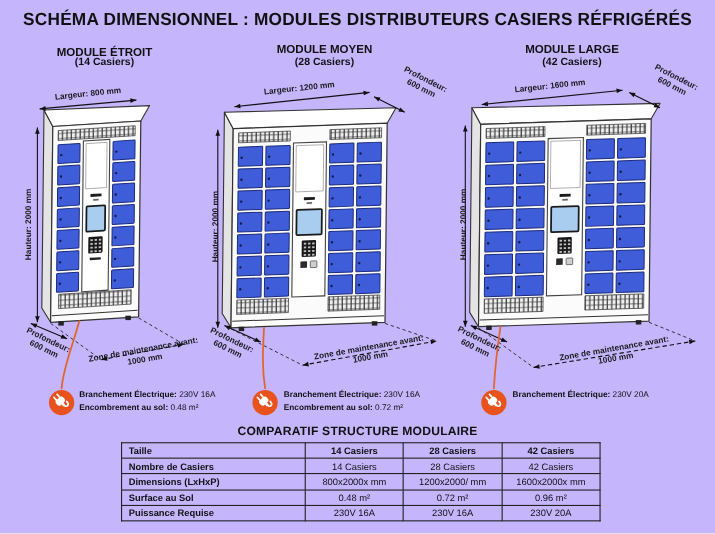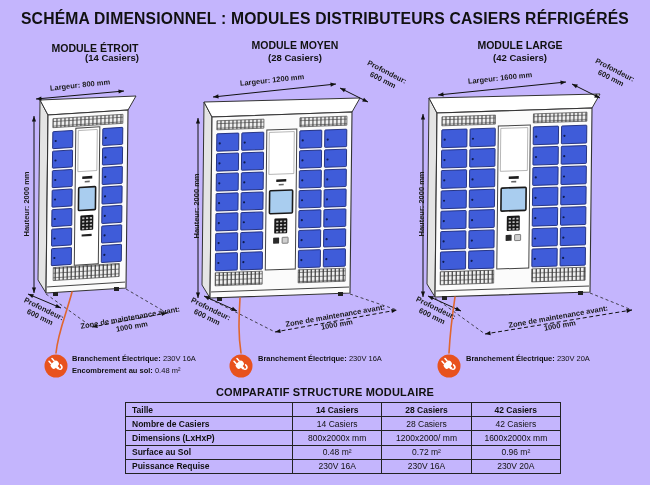--- a/index.html
+++ b/index.html
@@ -9,21 +9,21 @@
 ardan    font-size:13.5px;font-weight:bold;letter-spacing:.2px;}
   .page-title{transform:scaleX(.98);}
   .lbl{position:absolute;white-space:nowrap;}
   .mod-name{font-size:10.5px;font-weight:bold;text-align:center;}
   .mod-cap{font-size:9.5px;font-weight:bold;text-align:center;}
   .dim{font-size:7.5px;font-weight:bold;color:#1a1a1a;line-height:9px;text-align:center;}
   .plug-text{position:absolute;font-size:7.5px;line-height:11.5px;color:#111;}
   .plug-text .b{font-weight:bold;}
   #diagram{position:absolute;left:0;top:0;width:650px;height:485px;pointer-events:none;}
   .tbl-title{position:absolute;left:0;right:0;top:386px;text-align:center;font-size:11px;font-weight:bold;letter-spacing:.2px;}
-  #cmp{position:absolute;left:110px;top:402px;width:436px;border-collapse:collapse;table-layout:fixed;margin-left:15px;}
+  #cmp{position:absolute;left:110px;top:402px;width:436px;border-collapse:collapse;table-layout:fixed;}
   #cmp td{border:1px solid #222;font-size:8.5px;height:13.2px;text-align:center;padding:0;color:#111;}
   #cmp tr td:first-child{text-align:left;padding-left:6px;font-weight:bold;width:160px;}
   #cmp tr.hdr td{font-weight:bold;}
 </style>
 </head>
 <body>
 
 <div id="stage">
 
   <div class="page-title">SCHÉMA DIMENSIONNEL : MODULES DISTRIBUTEURS CASIERS RÉFRIGÉRÉS</div>
@@ -364,21 +364,21 @@
             <rect x="-2.8" y="-9" width="1.6" height="4.6" rx="0.8" fill="#fff"></rect>
             <rect x="1.2" y="-9" width="1.6" height="4.6" rx="0.8" fill="#fff"></rect>
             <rect x="-4.3" y="-4.8" width="8.6" height="6" rx="2.4" fill="#fff"></rect>
             <rect x="-1.2" y="0.8" width="2.4" height="2.8" fill="#fff"></rect>
             <path d="M0,3.4 C0.2,6.8 4.6,6.4 4.2,2.2" fill="none" stroke="#fff" stroke-width="1.5" stroke-linecap="round"></path>
           </g>
         </g>
       </svg></div>
 
   <div class="lbl mod-name" style="left:95px;top:48px;transform:translate(-50%,-50%);">MODULE ÉTROIT</div>
-  <div class="lbl mod-cap" style="left:95px;top:57px;transform:translate(-50%,-50%);margin-left:17px;">(14 Casiers)</div>
+  <div class="lbl mod-cap" style="left:95px;top:57px;transform:translate(-50%,-50%);">(14 Casiers)</div>
   <div class="lbl dim" style="left:80px;top:85px;transform:translate(-50%,-50%) rotate(-6deg);">Largeur: 800 mm</div>
   <div class="lbl dim" style="left:26px;top:204px;transform:translate(-50%,-50%) rotate(-90deg);">Hauteur: 2000 mm</div>
   <div class="lbl dim" style="left:42px;top:313px;transform:translate(-50%,-50%) rotate(26deg);">
     <div>Profondeur:</div>
       <div>600 mm</div>
   </div>
   <div class="lbl dim" style="left:131px;top:322px;transform:translate(-50%,-50%) rotate(-10deg);">
     <div>Zone de maintenance avant:</div>
       <div>1000 mm</div>
   </div>
@@ -398,20 +398,21 @@
   <div class="lbl dim" style="left:209px;top:313px;transform:translate(-50%,-50%) rotate(26deg);">
     <div>Profondeur:</div>
       <div>600 mm</div>
   </div>
   <div class="lbl dim" style="left:336px;top:320px;transform:translate(-50%,-50%) rotate(-10deg);">
     <div>Zone de maintenance avant:</div>
       <div>1000 mm</div>
   </div>
   <div class="plug-text" style="left:258px;top:353px;">
     <div><span class="b">Branchement Électrique:</span> <span>230V 16A</span></div>
+    <div><span class="b">Encombrement au sol:</span> <span>0.72 m²</span></div>
   </div>
 
   <div class="lbl mod-name" style="left:520px;top:45px;transform:translate(-50%,-50%);">MODULE LARGE</div>
   <div class="lbl mod-cap" style="left:520px;top:57px;transform:translate(-50%,-50%);">(42 Casiers)</div>
   <div class="lbl dim" style="left:500px;top:78px;transform:translate(-50%,-50%) rotate(-6deg);">Largeur: 1600 mm</div>
   <div class="lbl dim" style="left:613px;top:74px;transform:translate(-50%,-50%) rotate(27deg);">
     <div>Profondeur:</div>
       <div>600 mm</div>
   </div>
   <div class="lbl dim" style="left:421px;top:204px;transform:translate(-50%,-50%) rotate(-90deg);">Hauteur: 2000 mm</div>

